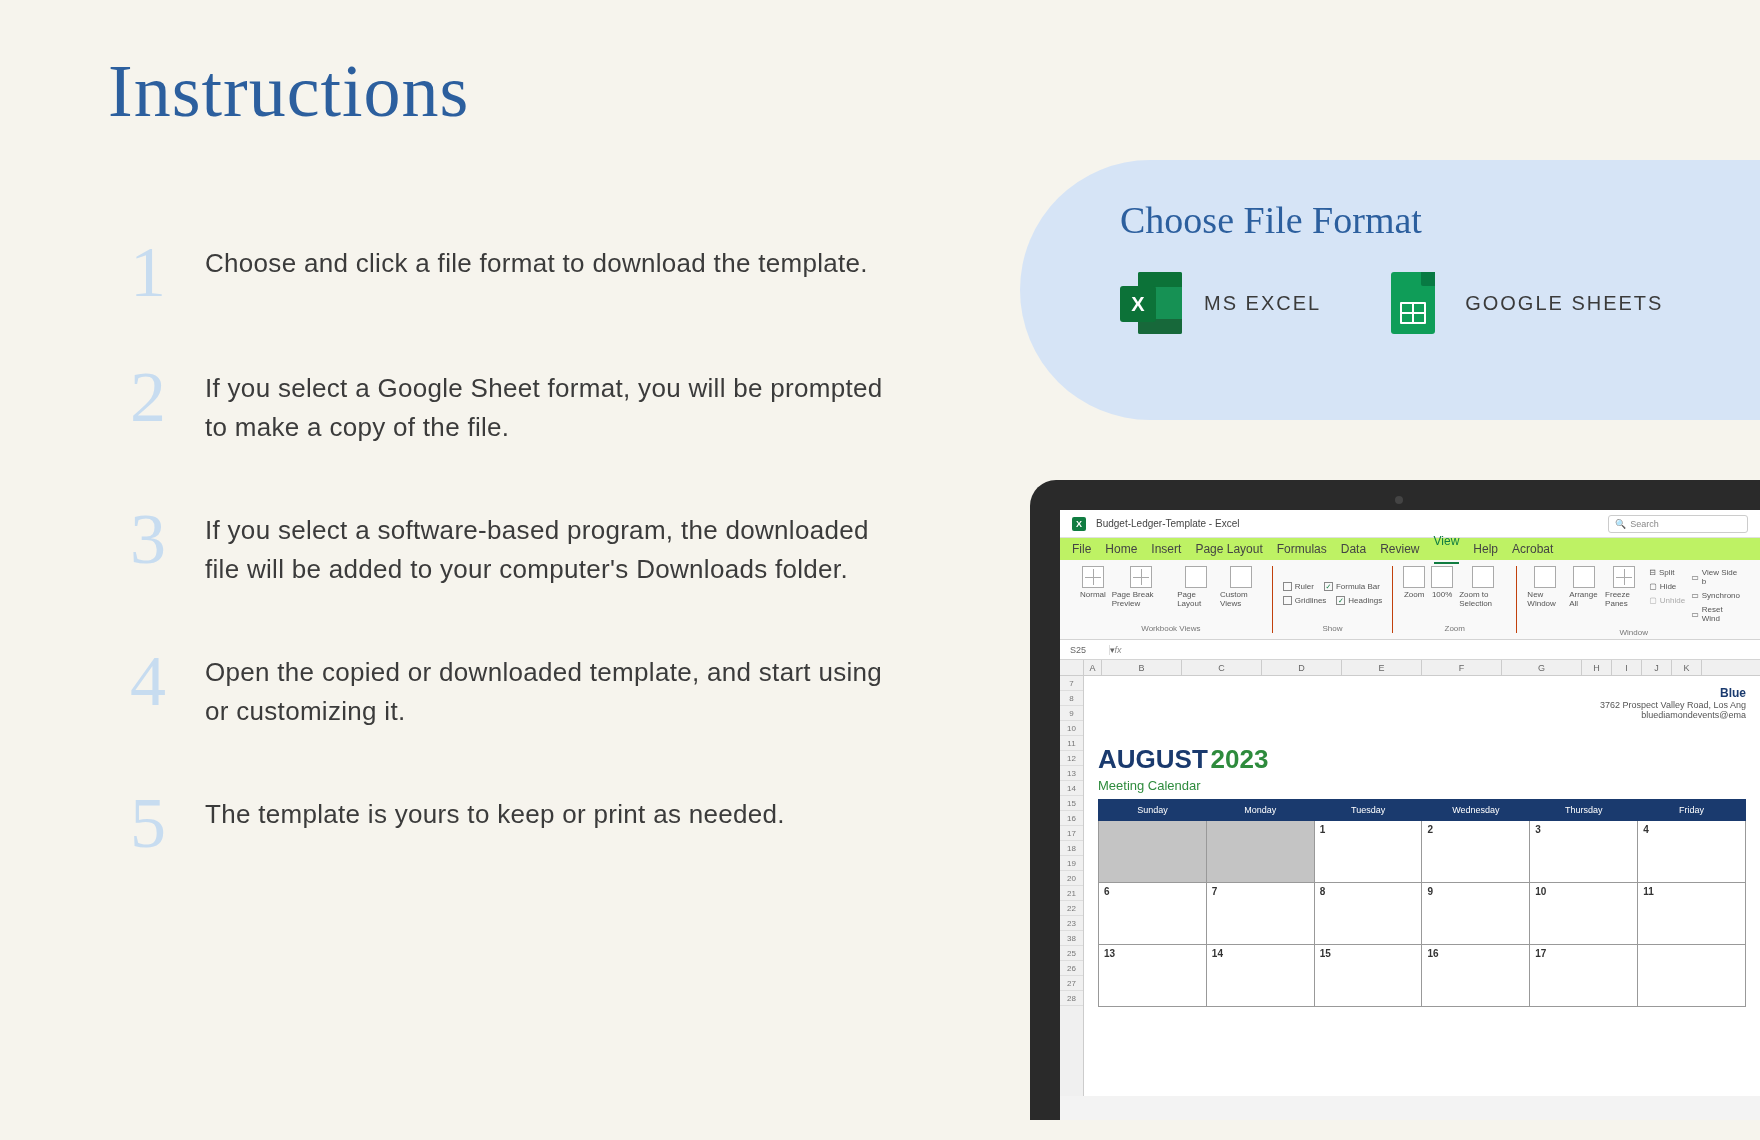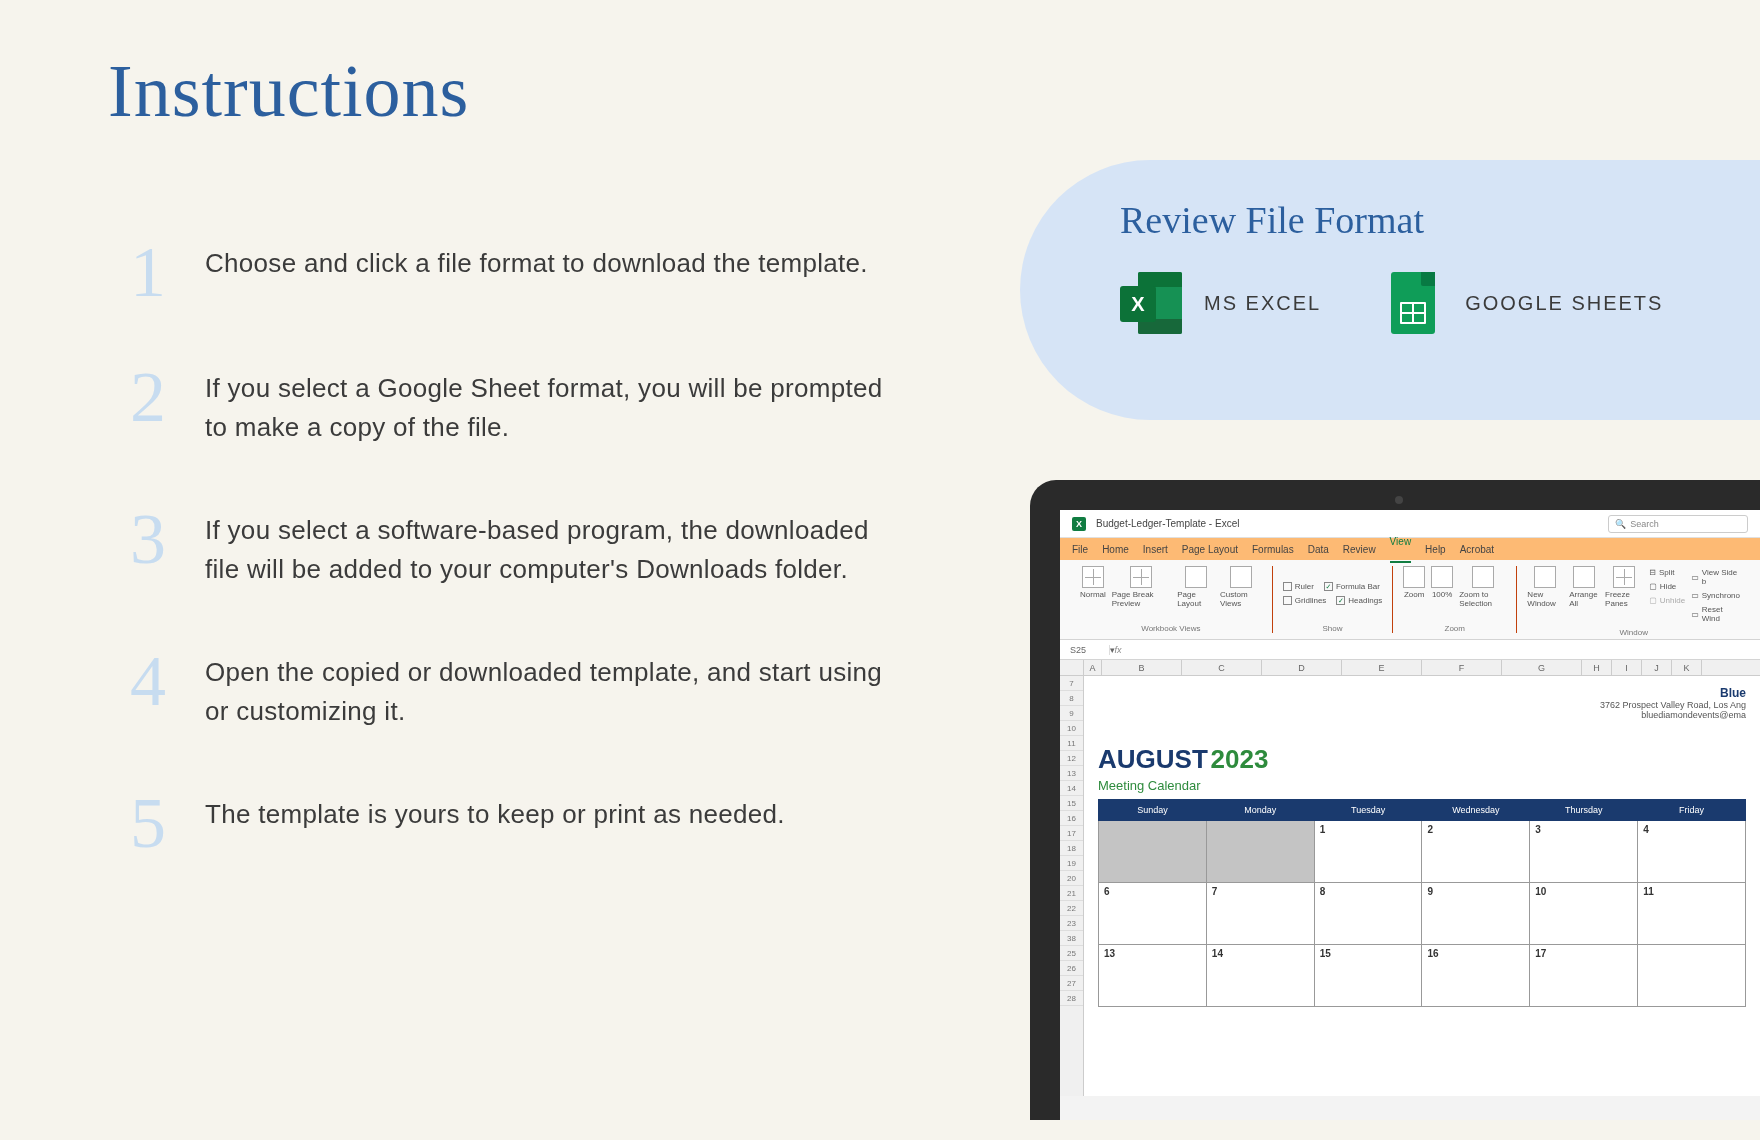--- a/index.html
+++ b/index.html
@@ -27,21 +27,21 @@
 .ggrid::before { content:''; position:absolute; top:50%; left:0; right:0; height:2px; background:#fff; transform:translateY(-50%); }
 .ggrid::after { content:''; position:absolute; left:50%; top:0; bottom:0; width:2px; background:#fff; transform:translateX(-50%); }
 
 .laptop { position:absolute; top:480px; right:0; width:730px; height:660px; }
 .lframe { position:absolute; top:0; right:0; width:730px; height:640px; background:#2a2a2a; border-top-left-radius:26px; padding:30px 0 0 30px; }
 .lframe::before { content:''; position:absolute; top:16px; left:50%; width:8px; height:8px; background:#444; border-radius:50%; }
 .screen { width:700px; height:610px; background:#f3f3f3; position:relative; overflow:hidden; font-size:10px; color:#444; }
 .tb { height:28px; background:#fff; display:flex; align-items:center; padding:0 12px; gap:10px; border-bottom:1px solid #e0e0e0; }
 .xic { width:14px; height:14px; background:#107c41; border-radius:2px; display:flex; align-items:center; justify-content:center; color:#fff; font-size:9px; font-weight:700; }
 .sb { margin-left:auto; width:140px; height:18px; border:1px solid #ccc; border-radius:3px; display:flex; align-items:center; padding:0 6px; gap:4px; color:#888; font-size:9px; }
-.menu { height:22px; background:#fdba74; display:flex; align-items:center; padding:0 12px; gap:14px; font-size:10px; color:#444; }
+.menu { height:22px; background:#bef264; display:flex; align-items:center; padding:0 12px; gap:14px; font-size:12px; color:#444; }
 .menu span.act { color:#107c41; border-bottom:2px solid #107c41; padding-bottom:14px; }
 .rib { height:80px; background:#f9f9f9; border-bottom:1px solid #d4d4d4; display:flex; padding:6px 10px; gap:0; }
 .rg { display:flex; flex-direction:column; align-items:center; padding:0 10px; border-right:1px solid #c2410c; }
 .rg:last-child { border-right:none; }
 .rrow { display:flex; gap:6px; align-items:flex-start; flex:1; }
 .rbtn { display:flex; flex-direction:column; align-items:center; gap:2px; font-size:8px; color:#555; }
 .rbox { width:22px; height:22px; border:1px solid #aaa; background:#fff; position:relative; }
 .rbox.g::before,.rbox.g::after { content:''; position:absolute; background:#aaa; }
 .rbox.g::before { top:50%; left:2px; right:2px; height:1px; }
 .rbox.g::after { left:50%; top:2px; bottom:2px; width:1px; }
@@ -94,21 +94,21 @@
       <div class="num">4</div>
       <div class="txt">Open the copied or downloaded template, and start using or customizing it.</div>
     </div>
   <div class="step">
       <div class="num">5</div>
       <div class="txt">The template is yours to keep or print as needed.</div>
     </div>
 </div>
 
 <div class="panel">
-  <div class="ptitle">Review File Format</div>
+  <div class="ptitle">Choose File Format</div>
   <div class="opts">
     <div class="opt">
       <div class="ic">
           <div class="xback"></div>
           <div class="xfront">X</div>
         </div>
       <div class="olbl">MS EXCEL</div>
     </div>
     <div class="opt">
       <div class="ic">

